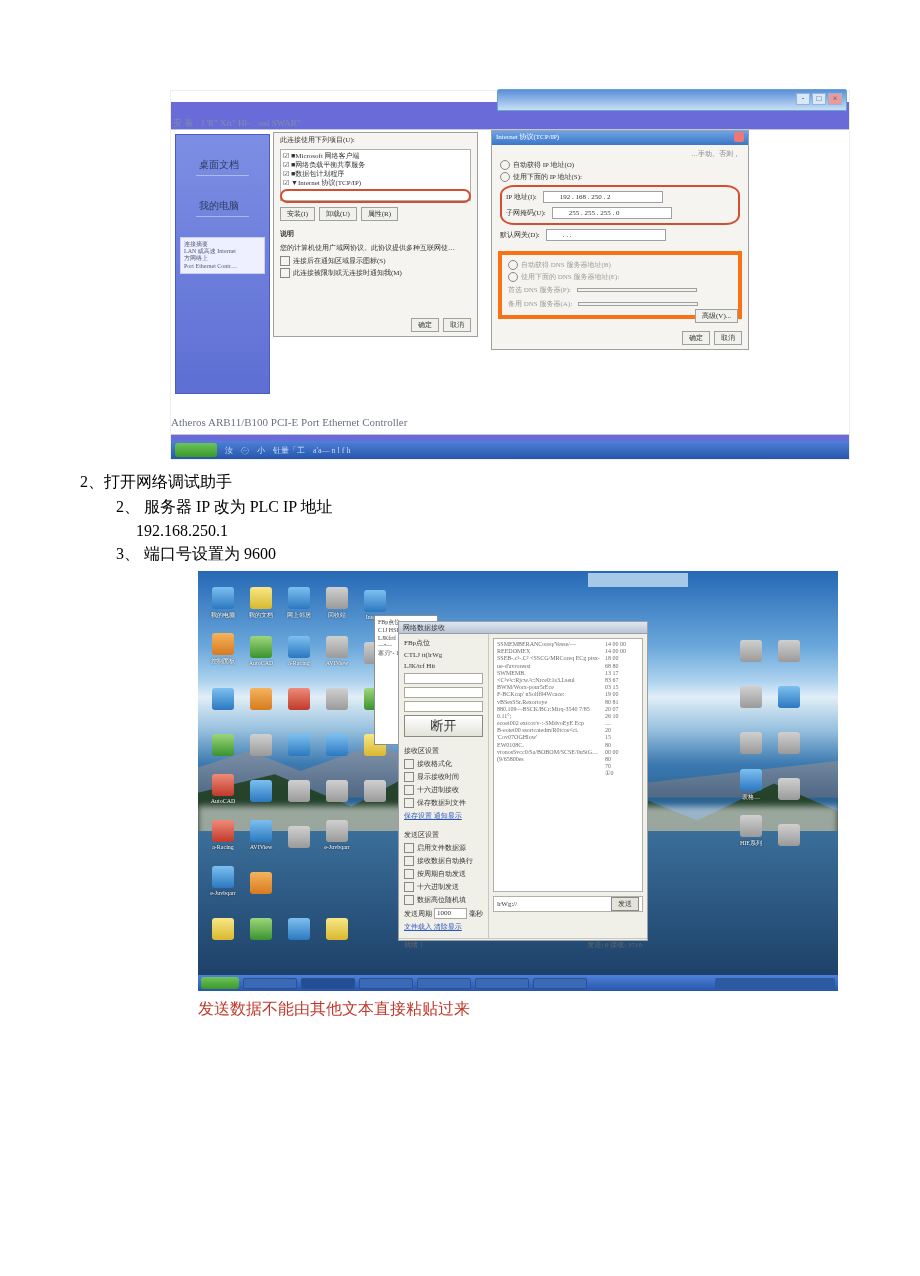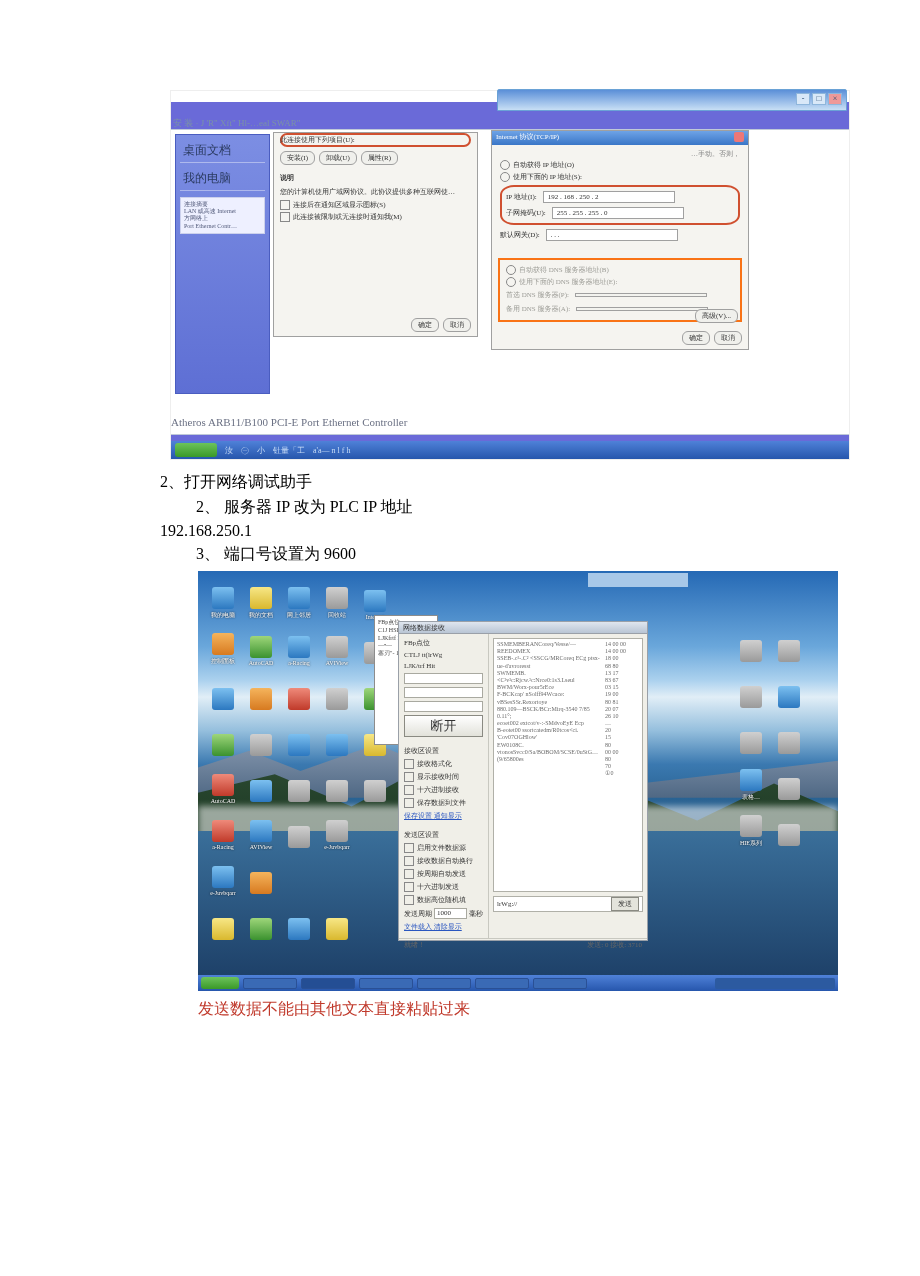--- a/index.html
+++ b/index.html
@@ -39,83 +39,83 @@
   .ss1-whitearea {
     position:absolute; left:0; right:0; top:38px; height:306px;
     background:#fff; border-top:1px solid #bfc9d8; border-bottom:1px solid #bfc9d8;
     overflow:hidden;
   }
   .ss1-leftcol {
     position:absolute; left:4px; top:4px; width:95px; height:260px;
     background: linear-gradient(#7c8ee3,#5e6fd4); border:1px solid #4a5dc0;
   }
   .ss1-leftcol .box {
-    margin:4px; padding:3px; font-size:12px; color:#2a3a60;
+    margin:20px; padding:3px; font-size:10px; color:#2a3a60;
     border-bottom:1px solid rgba(255,255,255,.4);
   }
   .ss1-leftcol .wbox {
     margin:6px 4px; padding:3px; background:#eef0ff; border:1px solid #ccd1ec;
     font-size:6px; color:#525a7a; line-height:1.2;
   }
   .ss1-dialog1 {
     position:absolute; left:102px; top:2px; width:205px; height:205px;
     background:#f5f4f0; border:1px solid #a0a0a0;
     font-size:7px; color:#333;
   }
   .ss1-dialog1 .row { padding:2px 6px; }
   .ss1-dialog1 .listbox { margin:2px 6px; border:1px solid #b0b0b0; background:#fff; height:52px; padding:2px; line-height:1.3; }
   .ss1-dialog1 .ellipse {
     margin:-14px 6px 2px 6px; border:2px solid #d05030; border-radius:10px; height:14px;
   }
   .ss1-dialog1 .btnrow { display:flex; gap:4px; padding:2px 6px; }
   .ss1-dialog1 .btn, .ss1-dialog2 .btn {
-    padding:1px 6px; background:#f0f0ec; border:1px solid #a0a0a0; border-radius:6px; font-size:7px;
+    padding:1px 6px; background:#f0f0ec; border:1px solid #a0a0a0; border-radius:0; font-size:7px;
   }
   .ss1-dialog1 .chk { padding:1px 6px; display:flex; gap:3px; align-items:center; }
   .ss1-dialog1 .chk::before, .ss1-dialog2 .radio::before { content:""; width:8px; height:8px; border:1px solid #888; display:inline-block; }
   .ss1-dialog1 .footer, .ss1-dialog2 .footer {
     position:absolute; bottom:4px; right:6px; display:flex; gap:4px;
   }
   .ss1-dialog2 {
     position:absolute; left:320px; top:0; width:258px; height:220px;
     background:#f5f4f0; border:1px solid #a0a0a0; font-size:7px; color:#333;
   }
   .ss1-dialog2 .titlebar {
     height:14px; background:linear-gradient(#6ea3e6,#3a76c7); color:#fff; font-size:7px;
     padding:1px 4px; display:flex; justify-content:space-between;
   }
   .ss1-dialog2 .titlebar .c { width:10px; height:10px; background:#e77; border-radius:2px; }
   .ss1-dialog2 .pad { padding:4px 8px; }
   .ss1-dialog2 .radio { display:flex; gap:3px; align-items:flex-start; padding:1px 0; }
   .ss1-dialog2 .radio::before { border-radius:50%; }
   .ss1-dialog2 .iprow { display:flex; gap:6px; padding:2px 0; align-items:center; }
-  .ss1-dialog2 .ipbox { border:1px solid #a0a0a0; background:#fff; padding:1px 4px; width:132px; font-size:7px; display:flex; justify-content:space-between;text-align:center; }
+  .ss1-dialog2 .ipbox { border:1px solid #a0a0a0; background:#fff; padding:1px 16px; width:120px; font-size:7px; display:flex; justify-content:space-between;text-align:center; }
   .ss1-dialog2 .ellipse2 {
     border:2px solid #d05030; border-radius:14px/10px; padding:2px 4px; margin:2px 0;
   }
   .ss1-dialog2 .group {
-    margin:11px 6px; border:2px solid #f97316; padding:4px 6px; color:#9c9c96;
+    margin:4px 6px; border:4px solid #f97316; padding:4px 6px; color:#9c9c96;
   }
   .ss1-dialog2 .group .ipbox { background:#f3f3ef; }
   .ss1-dialog2 .adv { position:absolute; right:10px; bottom:26px; }
   .ss1-bottombar {
     position:absolute; bottom:6px; left:0; font-size:11px; color:#6b7184;
   }
   .ss1-task {
     position:absolute; left:0; right:0; bottom:0; height:18px;
     background: linear-gradient(#4f81d8,#2656ac);
     display:flex; align-items:center; gap:8px; padding:0 4px; color:#c9ddf7; font-size:8px;
   }
   .ss1-task .start { width:42px; height:14px; background:linear-gradient(#6cc35b,#3a9928); border-radius:3px; }
   .ss1-task .item { flex:0 0 auto; }
 
-  .body-text { margin-left: 80px; }
+  .body-text { }
   .body-text .l1 { padding:2px 0; }
   .body-text .l2 { padding:2px 0 2px 36px; }
-  .noindent { margin-left:80px; padding:2px 0; }
+  .noindent { margin-left:56px; padding:2px 0; }
 
   .screenshot-2 {
     margin: 4px 0 6px 118px;
     width: 640px; height: 420px; position:relative; overflow:hidden;
     background:#406080;
   }
   .ss2-sky {
     position:absolute; inset:0;
     background: linear-gradient(180deg,#2569b5 0%, #6aa7db 18%, #abd1ee 26%, #e1eef7 30%, #95bfdd 38%, #3b79b0 46%, #1c537f 60%, #2f6485 100%);
   }
@@ -220,20 +220,26 @@
       <div class="wbox">
         <div>连接摘要</div>
         <div>LAN 或高速 Internet</div>
         <div>方网络上</div>
         <div>Port Ethernet Contr…</div>
       </div>
     </div>
 
     <div class="ss1-dialog1">
       <div class="row">此连接使用下列项目(U):</div>
+      <div class="listbox">
+        <div>☑ ■Microsoft 网络客户端</div>
+        <div>☑ ■网络负载平衡共享服务</div>
+        <div>☑ ■数据包计划程序</div>
+        <div>☑ ▼Internet 协议(TCP/IP)</div>
+      </div>
       <div class="ellipse"></div>
       <div class="btnrow">
         <span class="btn">安装(I)</span>
         <span class="btn">卸载(U)</span>
         <span class="btn">属性(R)</span>
       </div>
       <div class="row" style="margin-top:4px;font-weight:bold">说明</div>
       <div class="row">您的计算机使用广域网协议。此协议提供多种互联网使…</div>
       <div class="chk">
           <span>连接后在通知区域显示图标(S)</span>

